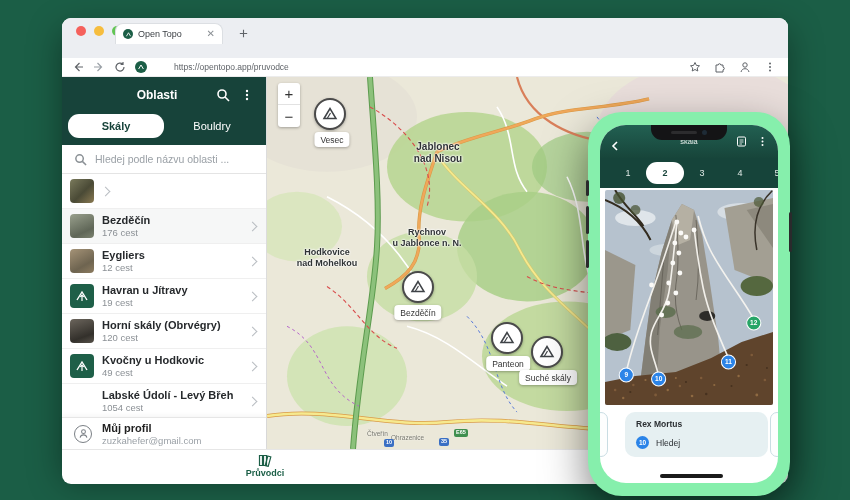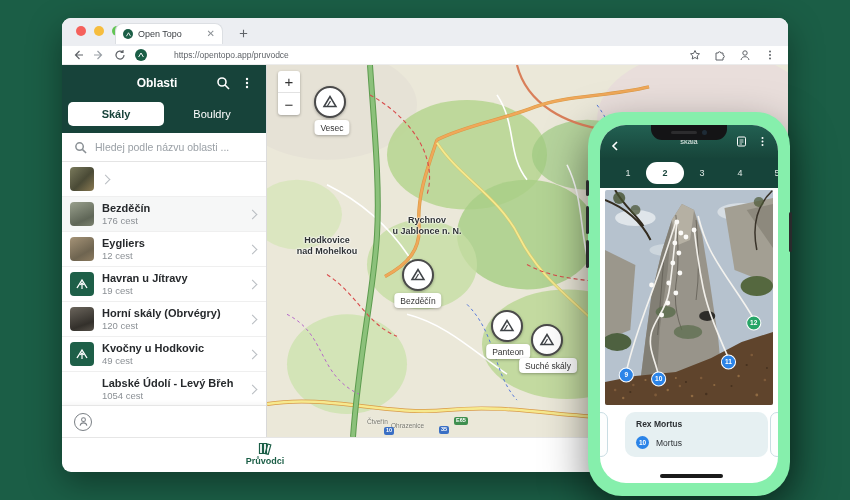--- a/index.html
+++ b/index.html
@@ -2,21 +2,21 @@
 <html><head>
 <meta charset="utf-8">
 <style>
   * { margin:0; padding:0; box-sizing:border-box; }
   html,body { width:850px; height:500px; overflow:hidden; }
   body { background:#1b5e46; font-family:"Liberation Sans", sans-serif; position:relative; }
 
   
   .browser { position:absolute; left:62px; top:18px; width:726px; height:452px;
              border-radius:9px; background:#fff; box-shadow:0 12px 34px rgba(0,0,0,.4); }
-  .tabstrip { position:relative; height:28px; background:#eceef2; border-radius:9px 9px 0 0; }
+  .tabstrip { position:relative; height:40px; background:#eceef2; border-radius:9px 9px 0 0; }
   .lights { position:absolute; left:14px; top:8px; display:flex; gap:8px; }
   .light { width:10px; height:10px; border-radius:50%; }
   .light.r { background:#f5615c; } .light.y { background:#f6bd3e; } .light.g { background:#62c554; }
   .tab { position:absolute; left:53px; top:5px; width:108px; height:21px; background:#fff;
          border-radius:8px 8px 0 0; display:flex; align-items:center; padding:0 7px; gap:5px;
          border:1px solid #dcdfe3; border-bottom:none; }
   .favicon { width:10px; height:10px; border-radius:50%; background:#1b5e46; flex:none;
              display:flex; align-items:center; justify-content:center; }
   .tab-title { font-size:9px; color:#3b3f44; white-space:nowrap; overflow:hidden; flex:1; }
   .tab-close { color:#8a8f94; font-size:10px; line-height:1; }
@@ -33,21 +33,21 @@
 
   
   .sidebar { width:205px; flex:none; display:flex; flex-direction:column; background:#fff;
              border-right:1px solid #dcdcdc; }
   .side-header { height:35px; background:#17433a; display:flex; align-items:center; padding:0 12px; }
   .side-title { flex:1; text-align:center; color:#fff; font-size:12px; font-weight:bold; padding-left:34px; }
   .hd-ic { width:14px; height:14px; color:#fff; margin-left:10px; }
   .hd-ic svg { width:100%; height:100%; display:block; }
   .side-tabs { height:33px; background:#17433a; display:flex; align-items:center; padding:0 6px 6px; }
   .stab { flex:1; text-align:center; font-size:11px; color:#fff; padding:6px 0; }
-  .stab.active { background:#fff; color:#17433a; font-weight:bold; border-radius:5px; }
+  .stab.active { background:#fff; color:#17433a; font-weight:bold; border-radius:11px; }
   .search-row { height:29px; display:flex; align-items:center; gap:8px; padding:12px 12px;
                 border-bottom:1px solid #e4e4e4; }
   .search-row .hd-ic { color:#8a9095; margin:0; width:13px; height:13px; }
   .placeholder { font-size:10.5px; color:#9aa0a6; }
   .area-list { flex:1; overflow:hidden; }
   .row { height:35px; display:flex; align-items:center; padding:0 10px 0 8px; gap:8px;
          border-bottom:1px solid #efefef; background:#fff; }
   .row.alt { background:#f6f7f7; }
   .thumb { width:24px; height:24px; border-radius:4px; flex:none; }
   .thumb.logo { background:#1e5f48; display:flex; align-items:center; justify-content:center; }
@@ -313,20 +313,24 @@
             <span class="chev"></span>
         </div>
       </div>
       <div class="profile-row">
         <span class="avatar">
           <svg viewBox="0 0 12 12">
               <circle cx="6" cy="4" r="2.1" fill="none" stroke="currentColor" stroke-width="1.1"></circle>
               <path d="M2.3 10.5c.5-2.2 2-3 3.7-3s3.2.8 3.7 3" fill="none" stroke="currentColor" stroke-width="1.1"></path>
             </svg>
         </span>
+        <span>
+          <div class="prof-name">Můj profil</div>
+          <div class="prof-mail">zuzkahefer@gmail.com</div>
+        </span>
       </div>
     </aside>
 
     <div class="map">
       <svg class="basemap" viewBox="0 0 521 373" preserveAspectRatio="none">
         <rect width="521" height="373" fill="#ebe8d9"></rect>
         <ellipse cx="60" cy="40" rx="90" ry="55" fill="#e6e2d6"></ellipse>
         <ellipse cx="440" cy="55" rx="110" ry="70" fill="#e9dedb"></ellipse>
         <ellipse cx="200" cy="90" rx="80" ry="55" fill="#b9d693" opacity=".9"></ellipse>
         <ellipse cx="260" cy="170" rx="70" ry="55" fill="#a9cf87" opacity=".85"></ellipse>
@@ -354,20 +358,24 @@
         <path d="M103,30 C140,50 172,90 160,130 M260,200 C300,222 340,210 380,232 M430,90 C450,130 440,170 460,210 M60,210 C90,230 100,260 130,272" fill="none" stroke="#d84b4b" stroke-width="1.1" stroke-dasharray="4 3"></path>
         <path d="M330,40 C360,80 350,122 372,160 M200,240 C230,270 226,310 250,336" fill="none" stroke="#5577d9" stroke-width="1" stroke-dasharray="3 3"></path>
         <path d="M20,250 C60,270 50,310 92,330" fill="none" stroke="#b565c9" stroke-width="1" stroke-dasharray="3 3"></path>
       </svg>
 
       <div class="zoomctl">
         <div class="zbtn">+</div>
         <div class="zbtn">−</div>
       </div>
 
+      <div class="town" style="left:128px;top:64px;width:86px">
+        <div>Jablonec</div>
+          <div>nad Nisou</div>
+      </div>
       <div class="town" style="left:105px;top:150px;width:110px;font-size:9px">
         <div>Rychnov</div>
           <div>u Jablonce n. N.</div>
       </div>
       <div class="town" style="left:12px;top:170px;width:96px;font-size:9px">
         <div>Hodkovice</div>
           <div>nad Mohelkou</div>
       </div>
       <div class="village" style="left:100px;top:353px">Čtveřín</div>
       <div class="village" style="left:124px;top:357px">Ohrazenice</div>
@@ -534,21 +542,21 @@
           <text x="147" y="135.5" font-size="6.5" font-weight="bold" fill="#fff" text-anchor="middle">12</text>
         </g>
       </svg>
     </div>
     <div class="frag left"></div>
     <div class="frag right"></div>
     <div class="carousel-card">
       <div class="cc-title">Rex Mortus</div>
       <div class="cc-row">
         <span class="cc-badge">10</span>
-        <span class="cc-grade">Mortus</span>
+        <span class="cc-grade">Hledej</span>
       </div>
     </div>
     <div class="homebar"></div>
   </div>
   <div class="notch">
     <span class="speaker"></span>
     <span class="cam"></span>
   </div>
 </div>
 

